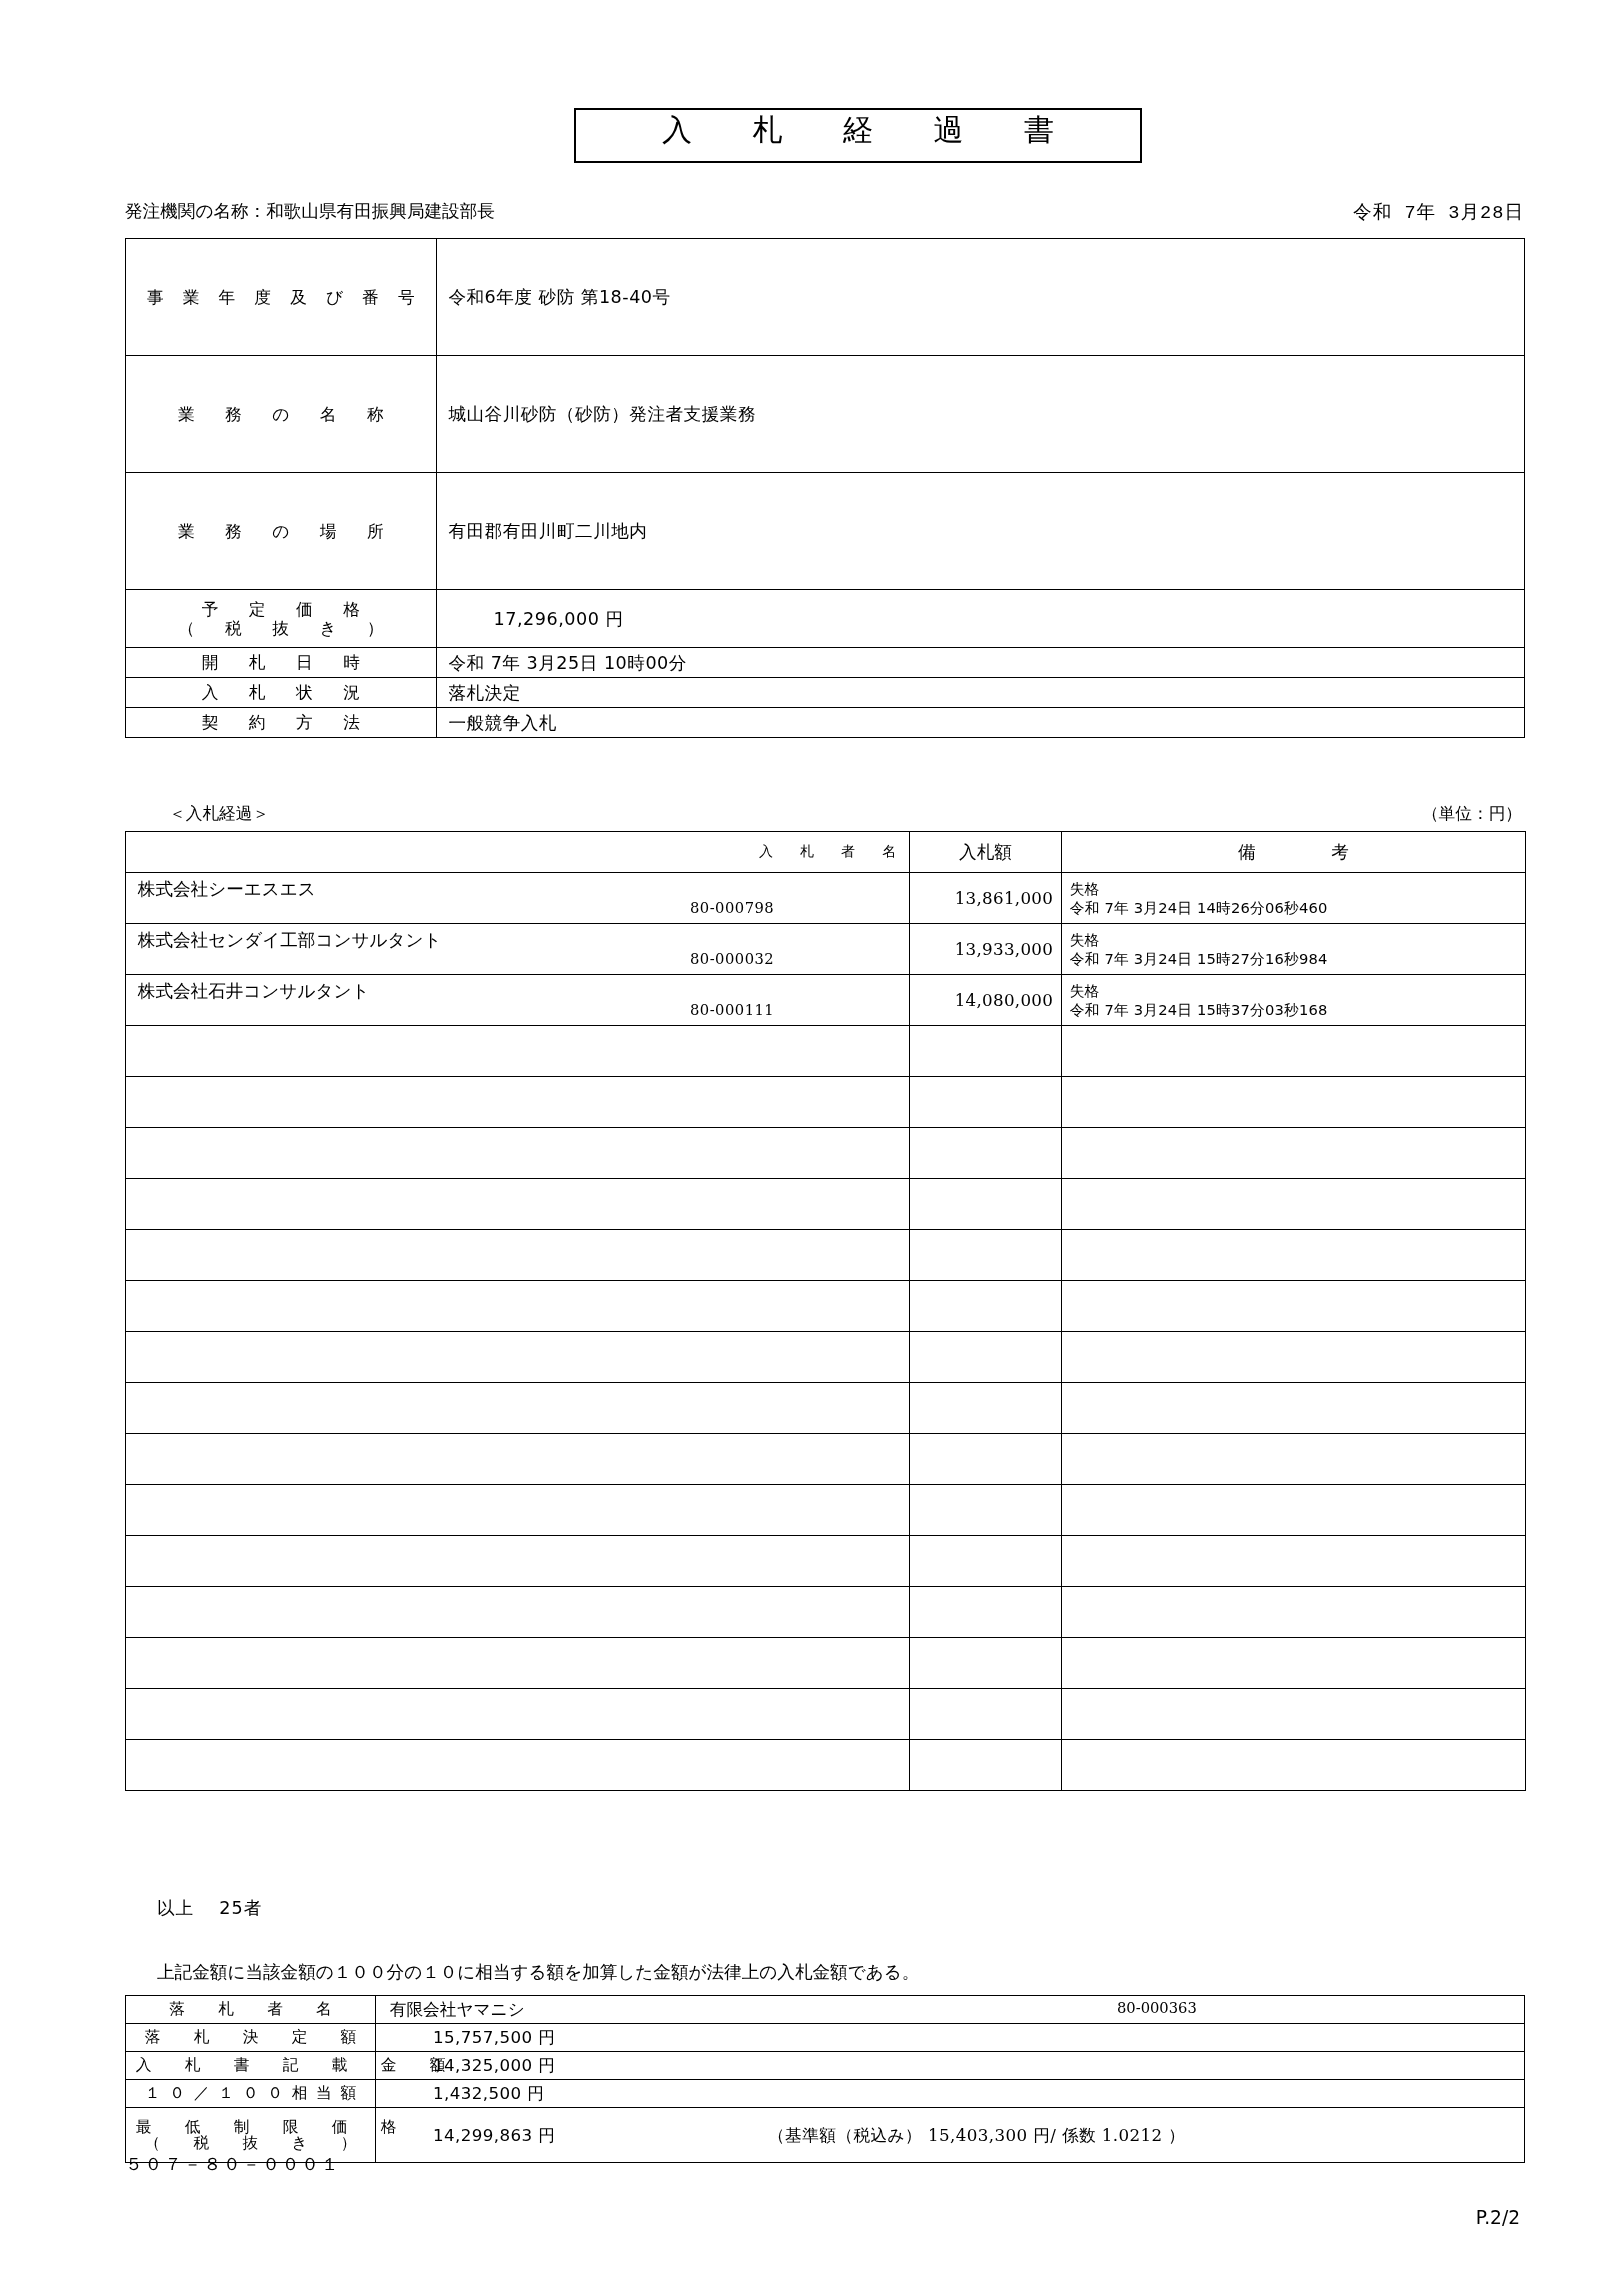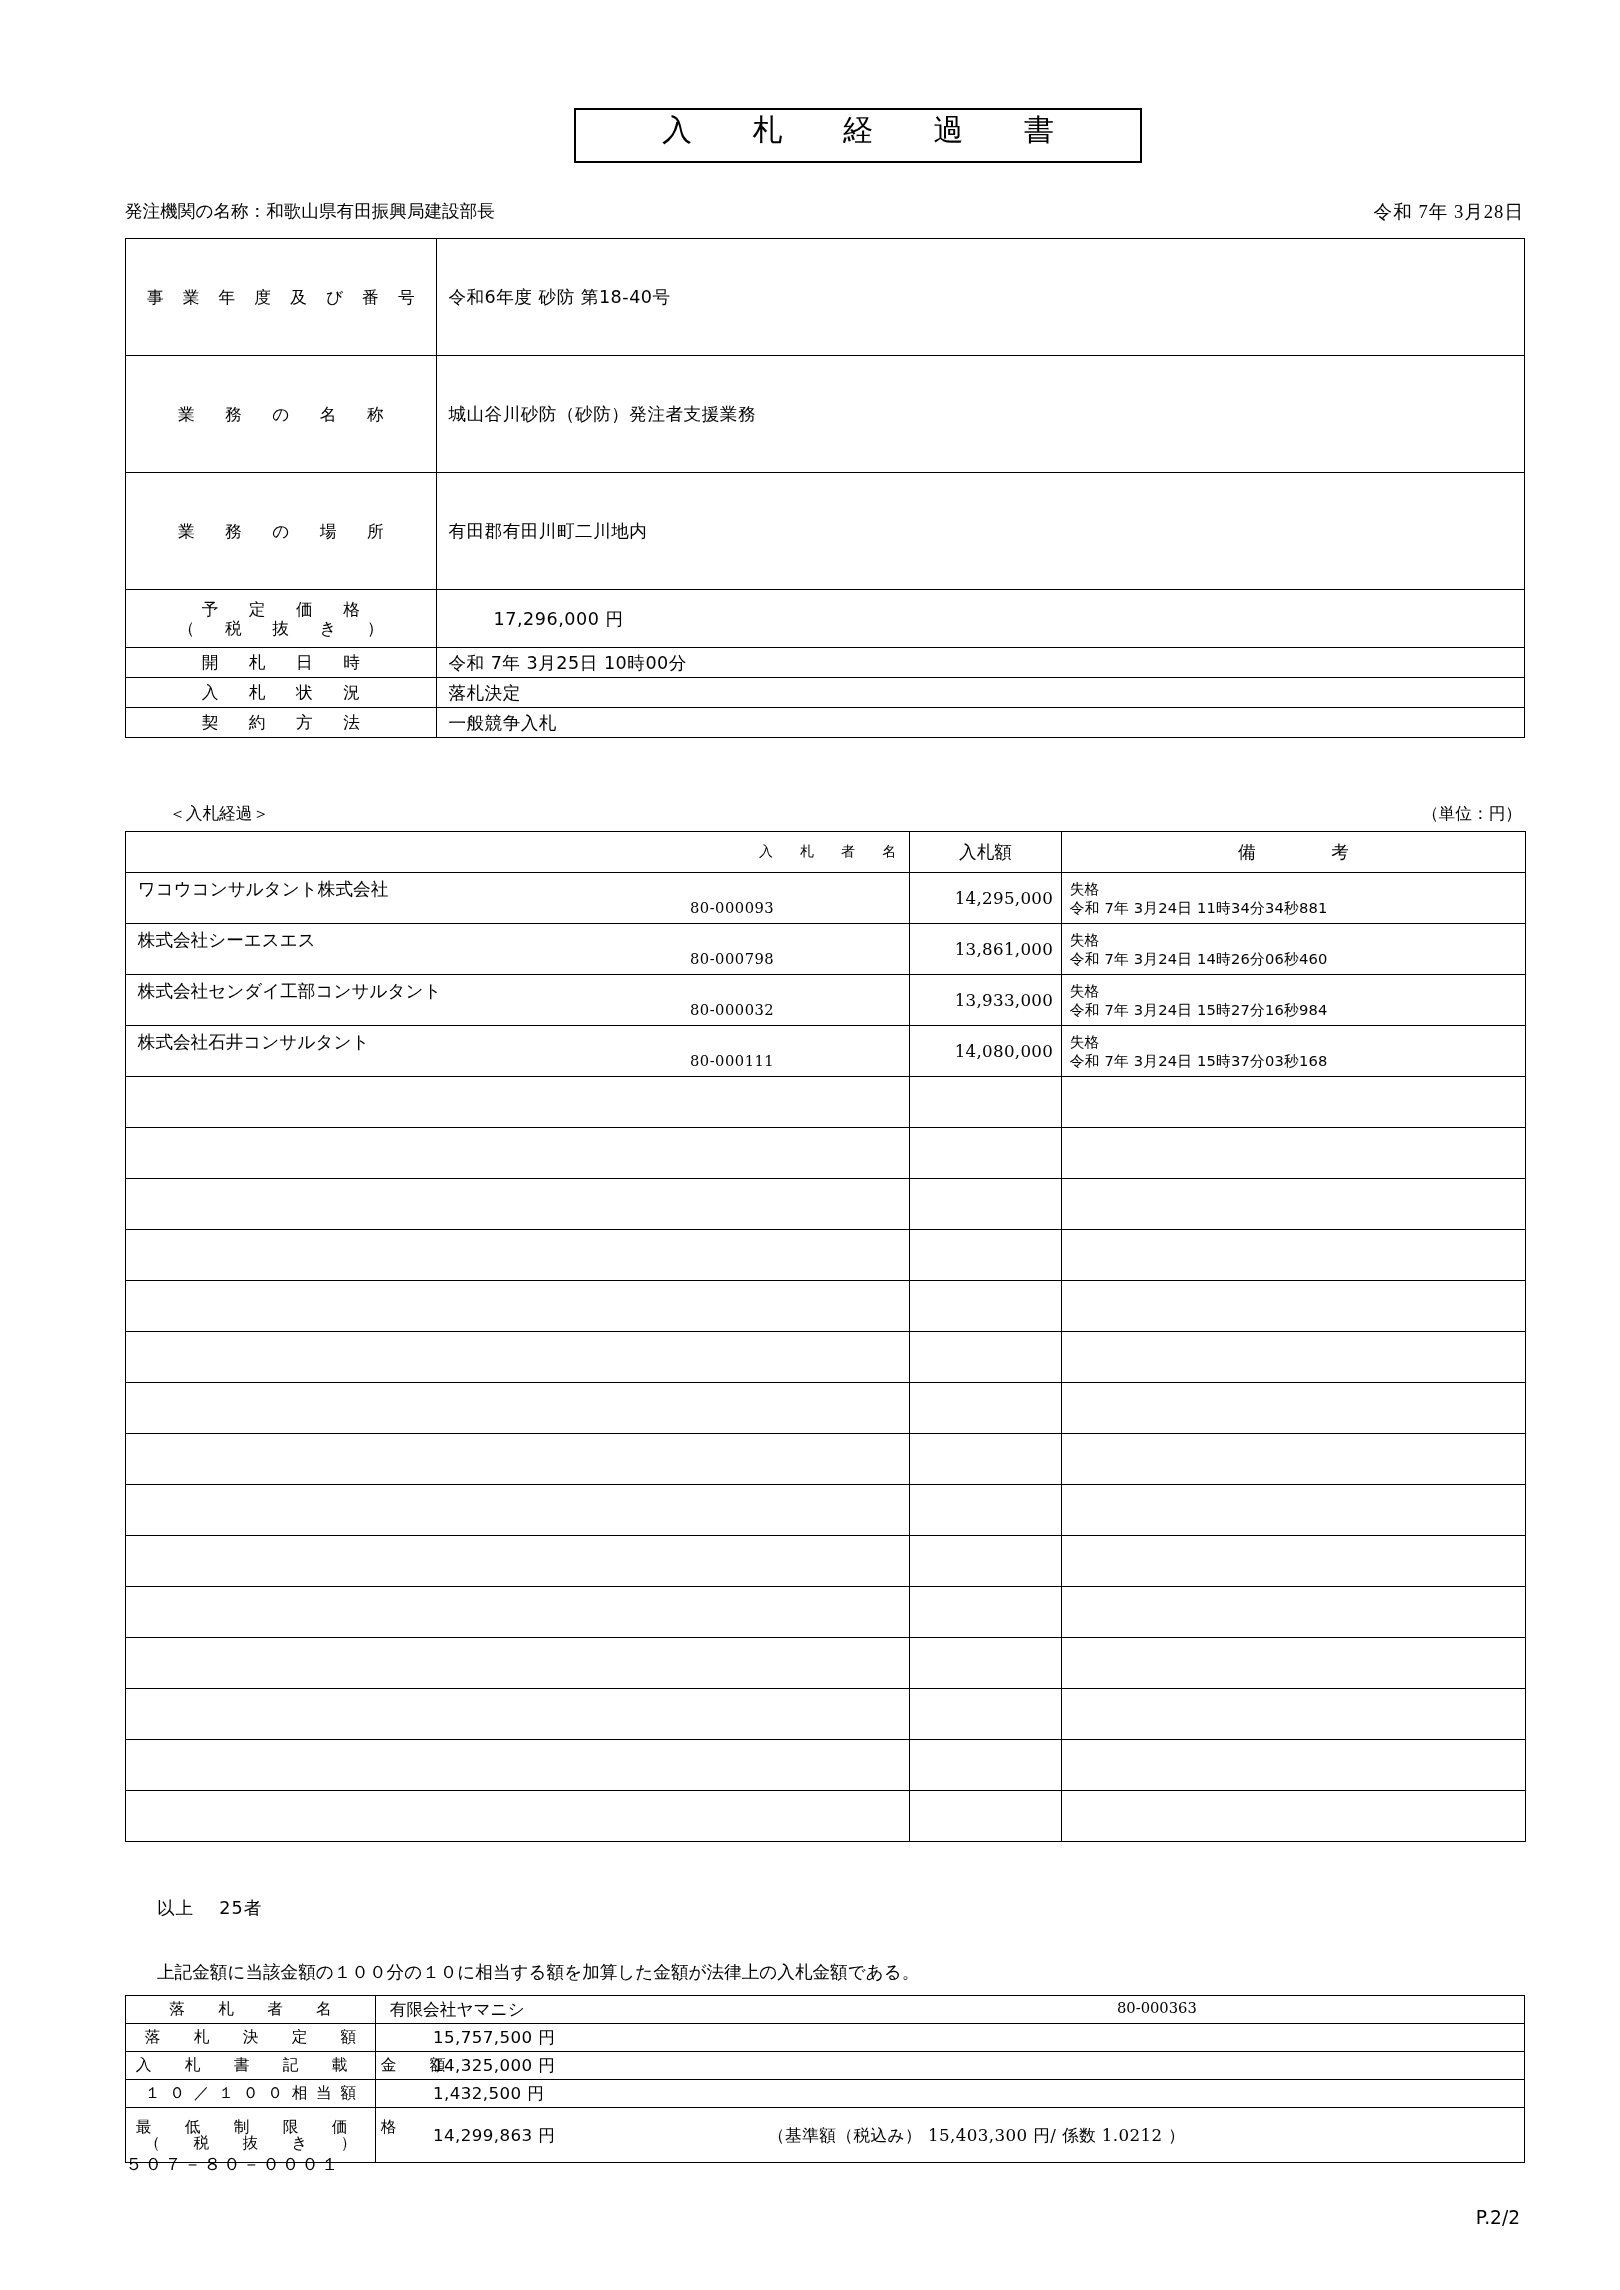--- a/index.html
+++ b/index.html
@@ -49,21 +49,21 @@
     top: 199px;
     font-size: 17.6px;
     font-family: "DejaVu Sans", "Liberation Sans", sans-serif;
     white-space: nowrap;
   }
   .issue-date {
     position: absolute;
     right: 96px;
     top: 199px;
     font-size: 18.6px;
-    font-family: Liberation Serif, serif;
+    font-family: Liberation Mono, monospace;
     white-space: nowrap;
     letter-spacing: 1px;
   }
 
   
   .info-table {
     position: absolute;
     left: 125px;
     top: 238px;
     width: 1400px;
@@ -352,31 +352,20 @@
 
   <table class="bid-table">
     <thead>
       <tr>
         <th class="col-name th-name">入 札 者 名</th>
         <th class="col-amt th-amt">入札額</th>
         <th class="col-note th-note">備 考</th>
       </tr>
     </thead>
     <tbody id="bid-rows">
-        <tr>
-          <td class="col-name cell-name">
-            <span class="bidder-name">ワコウコンサルタント株式会社</span>
-            <span class="bidder-code">80-000093</span>
-          </td>
-          <td class="col-amt cell-amt">14,295,000</td>
-          <td class="col-note cell-note">
-            <span class="note-status">失格</span>
-            <span class="note-time">令和 7年 3月24日  11時34分34秒881</span>
-          </td>
-        </tr>
         <tr>
           <td class="col-name cell-name">
             <span class="bidder-name">株式会社シーエスエス</span>
             <span class="bidder-code">80-000798</span>
           </td>
           <td class="col-amt cell-amt">13,861,000</td>
           <td class="col-note cell-note">
             <span class="note-status">失格</span>
             <span class="note-time">令和 7年 3月24日  14時26分06秒460</span>
           </td>

